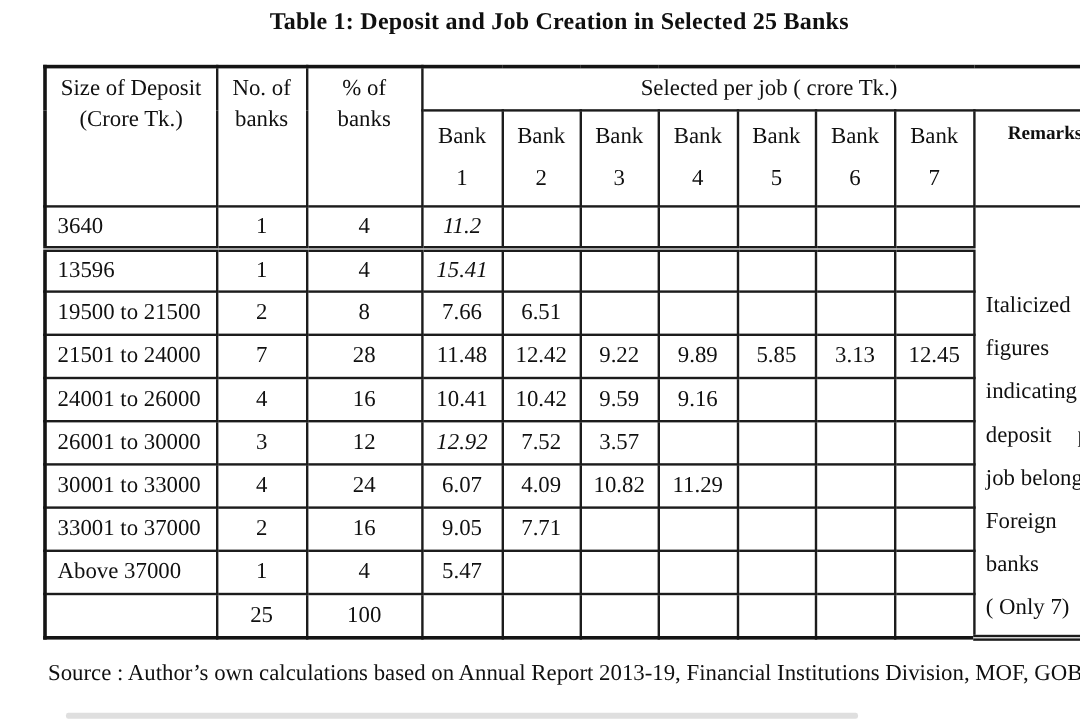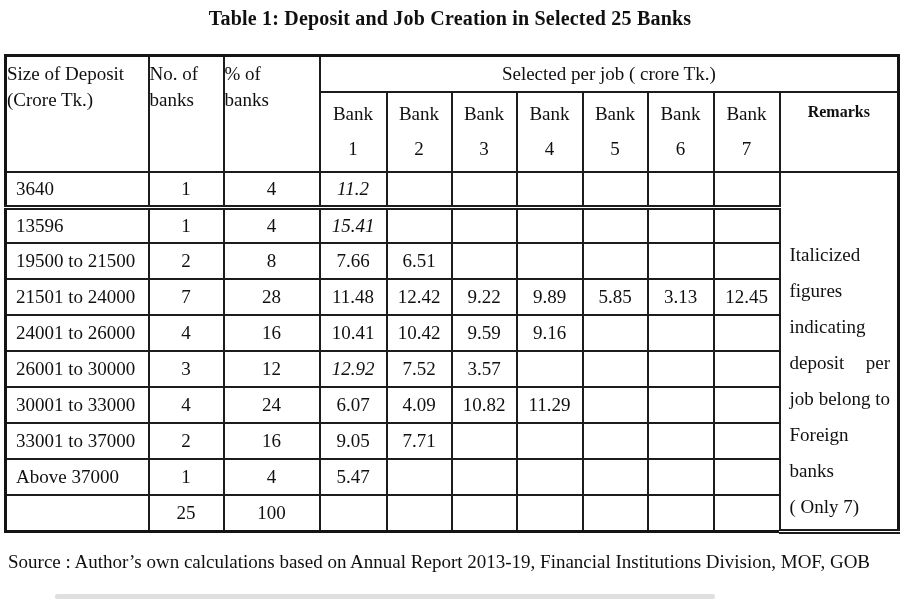--- a/index.html
+++ b/index.html
@@ -11,20 +11,21 @@
     width: 900px;
     height: 600px;
     position: relative;
     overflow: hidden;
     font-family: "Liberation Serif", serif;
     color: #101010;
   }
   .page {
     position: absolute;
     inset: 0;
+    padding-left: 32px;
   }
   .title {
     text-align: center;
     font-weight: bold;
     font-size: 20px;
     padding-top: 7px;
     letter-spacing: 0.2px;
   }
   table.deposit-table {
     border-collapse: collapse;
@@ -44,21 +45,21 @@
   
   tr.head-row-1 { height: 36px; }
   tr.head-row-2 { height: 80px; }
   tbody tr { height: 34px; }
 
   th.h-group {
     text-align: center;
     vertical-align: middle;
   }
   th.h-stub {
-    text-align: left;
+    text-align: center;
     vertical-align: top;
     padding-top: 4px;
     line-height: 26px;
     white-space: pre-line;
   }
   th.h-bank {
     text-align: center;
     vertical-align: top;
     padding-top: 3px;
     line-height: 35px;

